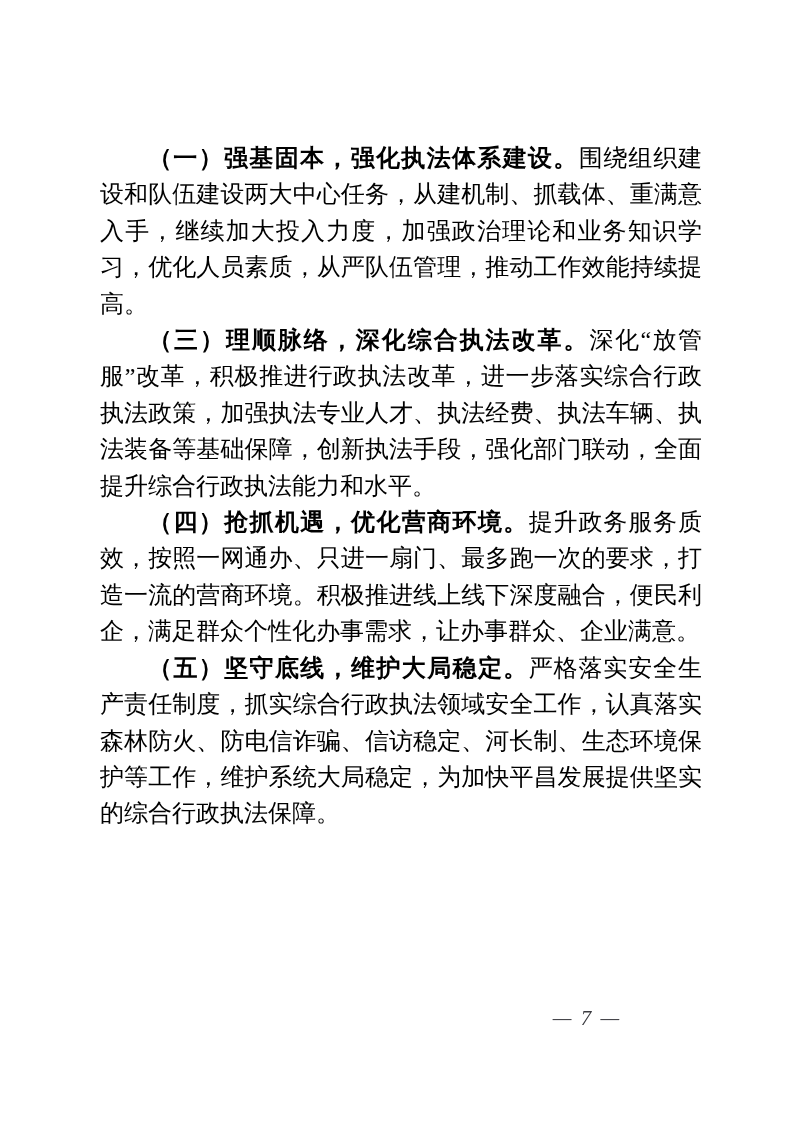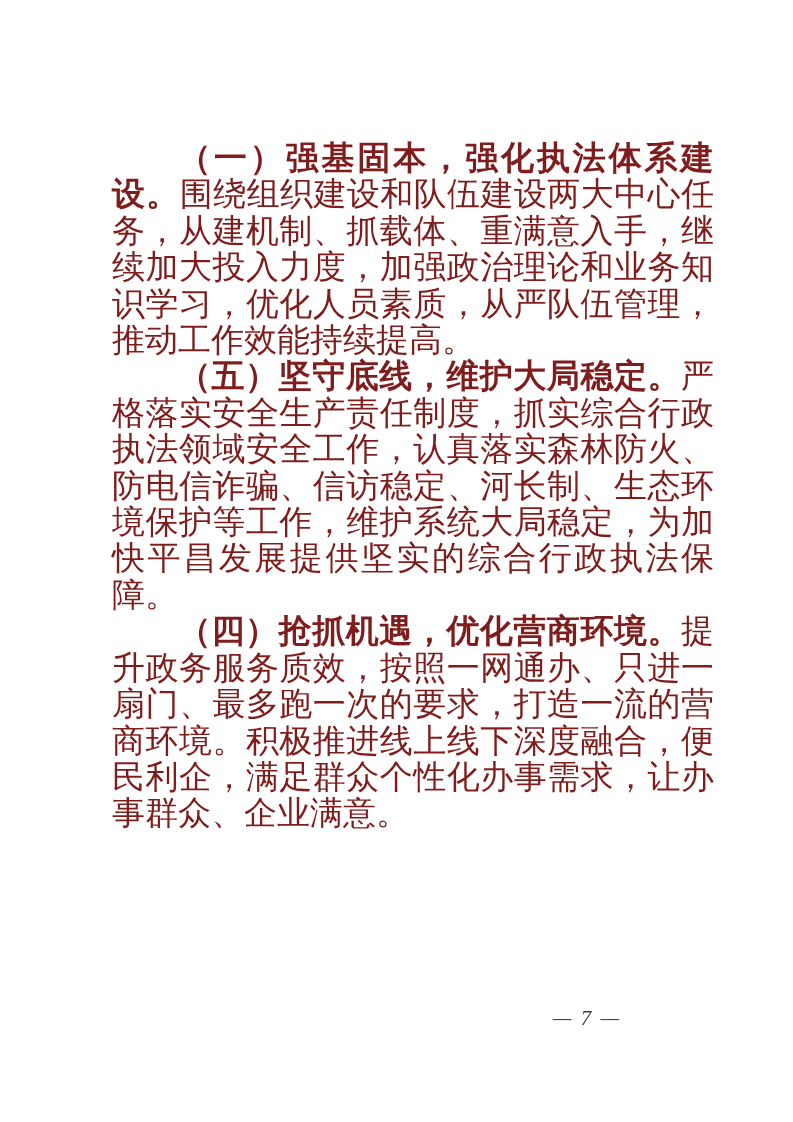--- a/index.html
+++ b/index.html
@@ -10,25 +10,25 @@
   .page {
     position: relative;
     width: 793px;
     height: 1122px;
     background: #ffffff;
     overflow: hidden;
     font-family: "Liberation Serif", "DejaVu Serif", serif;
   }
   .content {
     position: absolute;
-    left: 112px;
+    left: 100px;
     top: 140px;
     width: 602px;
-    color: #7f1d1d;
-    font-size: 33px;
+    color: #000000;
+    font-size: 24px;
     line-height: 36.4px;
     text-align: justify;
   }
   .para {
     margin: 0;
     padding: 0;
     text-indent: 2em;
   }
   .para-heading {
     font-weight: bold;
@@ -51,21 +51,22 @@
 </style>
 </head>
 <body>
 
 <div class="page">
   <div class="content">
 
     <p class="para"><span class="para-heading">（一）强基固本，强化执法体系建设。</span><span class="para-body">围绕组织建设和队伍建设两大中心任务，从建机制、抓载体、重满意入手，继续加大投入力度，加强政治理论和业务知识学习，优化人员素质，从严队伍管理，推动工作效能持续提高。</span></p>
 
 
+    <p class="para"><span class="para-heading">（三）理顺脉络，深化综合执法改革。</span><span class="para-body">深化“放管服”改革，积极推进行政执法改革，进一步落实综合行政执法政策，加强执法专业人才、执法经费、执法车辆、执法装备等基础保障，创新执法手段，强化部门联动，全面提升综合行政执法能力和水平。</span></p>
+
+    <p class="para"><span class="para-heading">（四）抢抓机遇，优化营商环境。</span><span class="para-body">提升政务服务质效，按照一网通办、只进一扇门、最多跑一次的要求，打造一流的营商环境。积极推进线上线下深度融合，便民利企，满足群众个性化办事需求，让办事群众、企业满意。</span></p>
 
     <p class="para"><span class="para-heading">（五）坚守底线，维护大局稳定。</span><span class="para-body">严格落实安全生产责任制度，抓实综合行政执法领域安全工作，认真落实森林防火、防电信诈骗、信访稳定、河长制、生态环境保护等工作，维护系统大局稳定，为加快平昌发展提供坚实的综合行政执法保障。</span></p>
-
-    <p class="para"><span class="para-heading">（四）抢抓机遇，优化营商环境。</span><span class="para-body">提升政务服务质效，按照一网通办、只进一扇门、最多跑一次的要求，打造一流的营商环境。积极推进线上线下深度融合，便民利企，满足群众个性化办事需求，让办事群众、企业满意。</span></p>
 
   </div>
 
   <div class="page-number">— 7 —</div>
 </div>
 
 </body></html>

